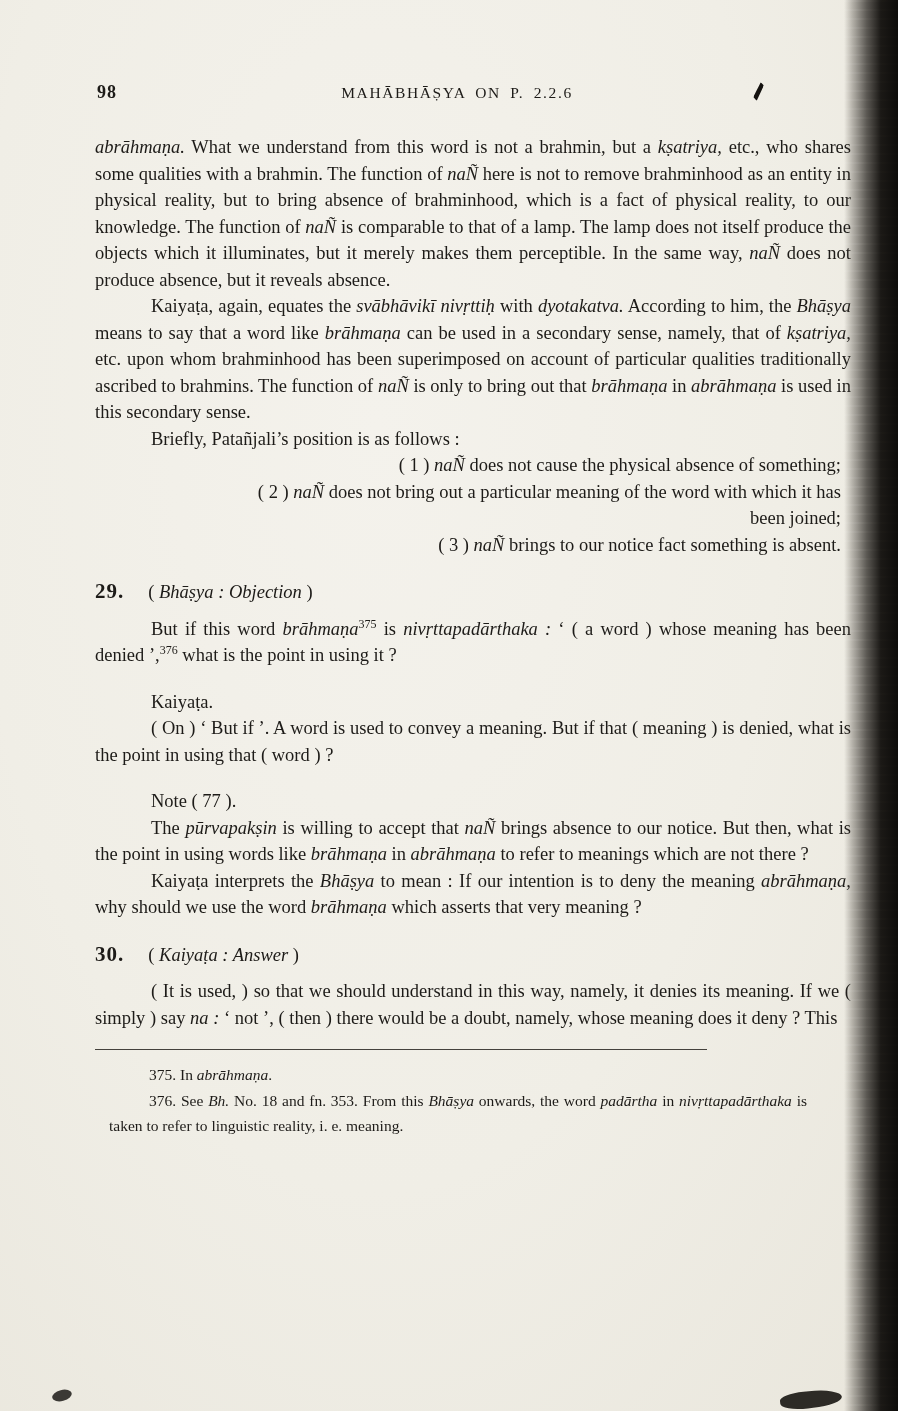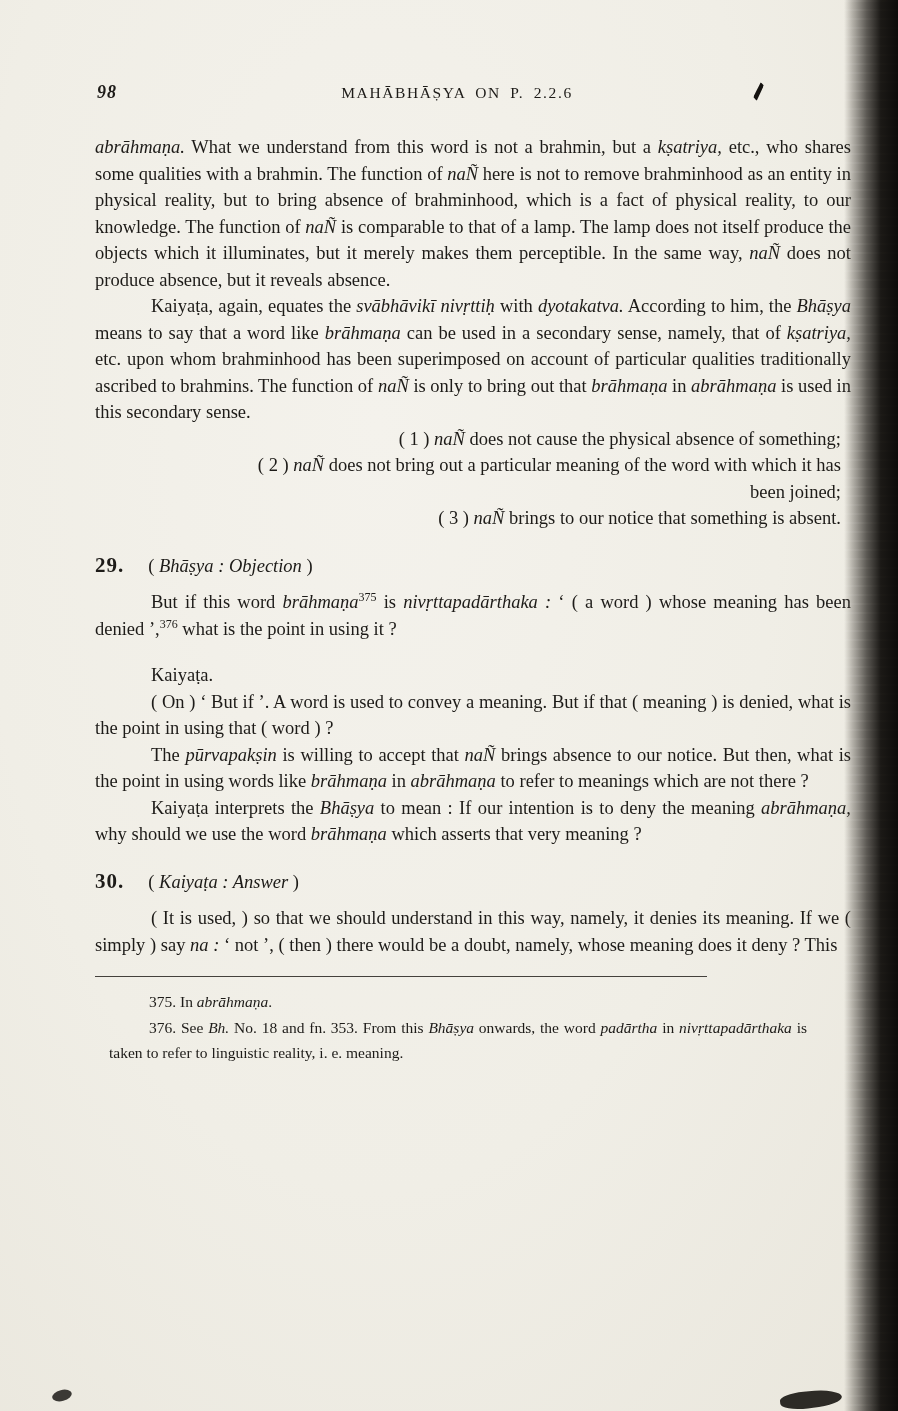--- a/index.html
+++ b/index.html
@@ -7,21 +7,21 @@
     position:relative;
     width:898px;height:1411px;
     margin:0 auto;
     overflow:hidden;
     background:radial-gradient(ellipse at 42% 30%, #f4f2ec 0%, #f0eee6 55%, #e9e6dc 100%);
     color:#1d1b18;
     font-family:"Liberation Serif","DejaVu Serif",serif;
   }
   
   .pagehead{position:relative;height:26px;margin:82px 95px 26px 95px;}
-  .pagenum{position:absolute;left:2px;top:0;font-size:18px;font-weight:bold;letter-spacing:1px;font-style:italic;}
+  .pagenum{position:absolute;left:2px;top:0;font-size:18px;font-weight:bold;letter-spacing:1px;}
   .runhead{position:absolute;left:16px;right:0;top:2px;text-align:center;font-size:15.5px;letter-spacing:1.6px;word-spacing:4px;}
   .inkmark{
     position:absolute;left:660px;top:0px;width:7px;height:19px;background:#14120f;
     transform:rotate(16deg);
     clip-path:polygon(45% 0, 100% 12%, 62% 100%, 0 86%);
   }
   
   .body{padding:0 47px 0 95px;font-size:18.5px;line-height:26.5px;color:#1d1b18;}
   .body p{margin:0;text-align:justify;}
   .p.ind{text-indent:56px;}
@@ -64,27 +64,29 @@
 
   <header class="pagehead">
     <span class="pagenum">98</span>
     <span class="runhead">MAHĀBHĀṢYA ON P. 2.2.6</span>
     <span class="inkmark"></span>
   </header>
 
   <main class="body">
       <p class="p"><span class="it">abrāhmaṇa.</span><span> What we understand from this word is not a brahmin, but a </span><span class="it">kṣatriya,</span><span> etc., who shares some qualities with a brahmin. The function of </span><span class="it">naÑ</span><span> here is not to remove brahminhood as an entity in physical reality, but to bring absence of brahminhood, which is a fact of physical reality, to our knowledge. The function of </span><span class="it">naÑ</span><span> is comparable to that of a lamp. The lamp does not itself produce the objects which it illuminates, but it merely makes them perceptible. In the same way, </span><span class="it">naÑ</span><span> does not produce absence, but it reveals absence.</span></p>
       <p class="p ind"><span>Kaiyaṭa, again, equates the </span><span class="it">svābhāvikī nivṛttiḥ</span><span> with </span><span class="it">dyotakatva.</span><span> According to him, the </span><span class="it">Bhāṣya</span><span> means to say that a word like </span><span class="it">brāhmaṇa</span><span> can be used in a secondary sense, namely, that of </span><span class="it">kṣatriya,</span><span> etc. upon whom brahminhood has been superimposed on account of particular qualities traditionally ascribed to brahmins. The function of </span><span class="it">naÑ</span><span> is only to bring out that </span><span class="it">brāhmaṇa</span><span> in </span><span class="it">abrāhmaṇa</span><span> is used in this secondary sense.</span></p>
+      <p class="p ind"><span>Briefly, Patañjali’s position is as follows :</span></p>
       <p class="p li"><span>( 1 ) </span><span class="it">naÑ</span><span> does not cause the physical absence of something;</span></p>
       <p class="p li"><span>( 2 ) </span><span class="it">naÑ</span><span> does not bring out a particular meaning of the word with which it has been joined;</span></p>
-      <p class="p li"><span>( 3 ) </span><span class="it">naÑ</span><span> brings to our notice that something is absent.</span></p>
+      <p class="p li"><span>( 3 ) </span><span class="it">naÑ</span><span> brings to our notice fact something is absent.</span></p>
       <p class="sec"><span class="secnum">29.</span><span>( </span><span class="it">Bhāṣya : Objection</span><span> )</span></p>
       <p class="p ind"><span>But if this word </span><span class="it">brāhmaṇa</span><sup class="fnref">375</sup><span> is </span><span class="it">nivṛttapadārthaka :</span><span> ‘ ( a word ) whose meaning has been denied ’,</span><sup class="fnref">376</sup><span> what is the point in using it ?</span></p>
       <p class="p ind gap"><span>Kaiyaṭa.</span></p>
       <p class="p ind"><span>( On ) ‘ But if ’.  A word is used to convey a meaning.  But if that ( meaning ) is denied, what is the point in using that ( word ) ?</span></p>
+      <p class="p ind gap"><span>Note ( 77 ).</span></p>
       <p class="p ind"><span>The </span><span class="it">pūrvapakṣin</span><span> is willing to accept that </span><span class="it">naÑ</span><span> brings absence to our notice.  But then, what is the point in using words like </span><span class="it">brāhmaṇa</span><span> in </span><span class="it">abrāhmaṇa</span><span> to refer to meanings which are not there ?</span></p>
       <p class="p ind"><span>Kaiyaṭa interprets the </span><span class="it">Bhāṣya</span><span> to mean : If our intention is to deny the meaning </span><span class="it">abrāhmaṇa,</span><span> why should we use the word </span><span class="it">brāhmaṇa</span><span> which asserts that very meaning ?</span></p>
       <p class="sec"><span class="secnum">30.</span><span>( </span><span class="it">Kaiyaṭa : Answer</span><span> )</span></p>
       <p class="p ind"><span>( It is used, ) so that we should understand in this way, namely, it denies its meaning. If we ( simply ) say </span><span class="it">na :</span><span> ‘ not ’, ( then ) there would be a doubt, namely, whose meaning does it deny ?  This</span></p>
     </main>
 
   <div class="fnrule"></div>
 
   <section class="footnotes">
     <span class="backslash">\</span>

